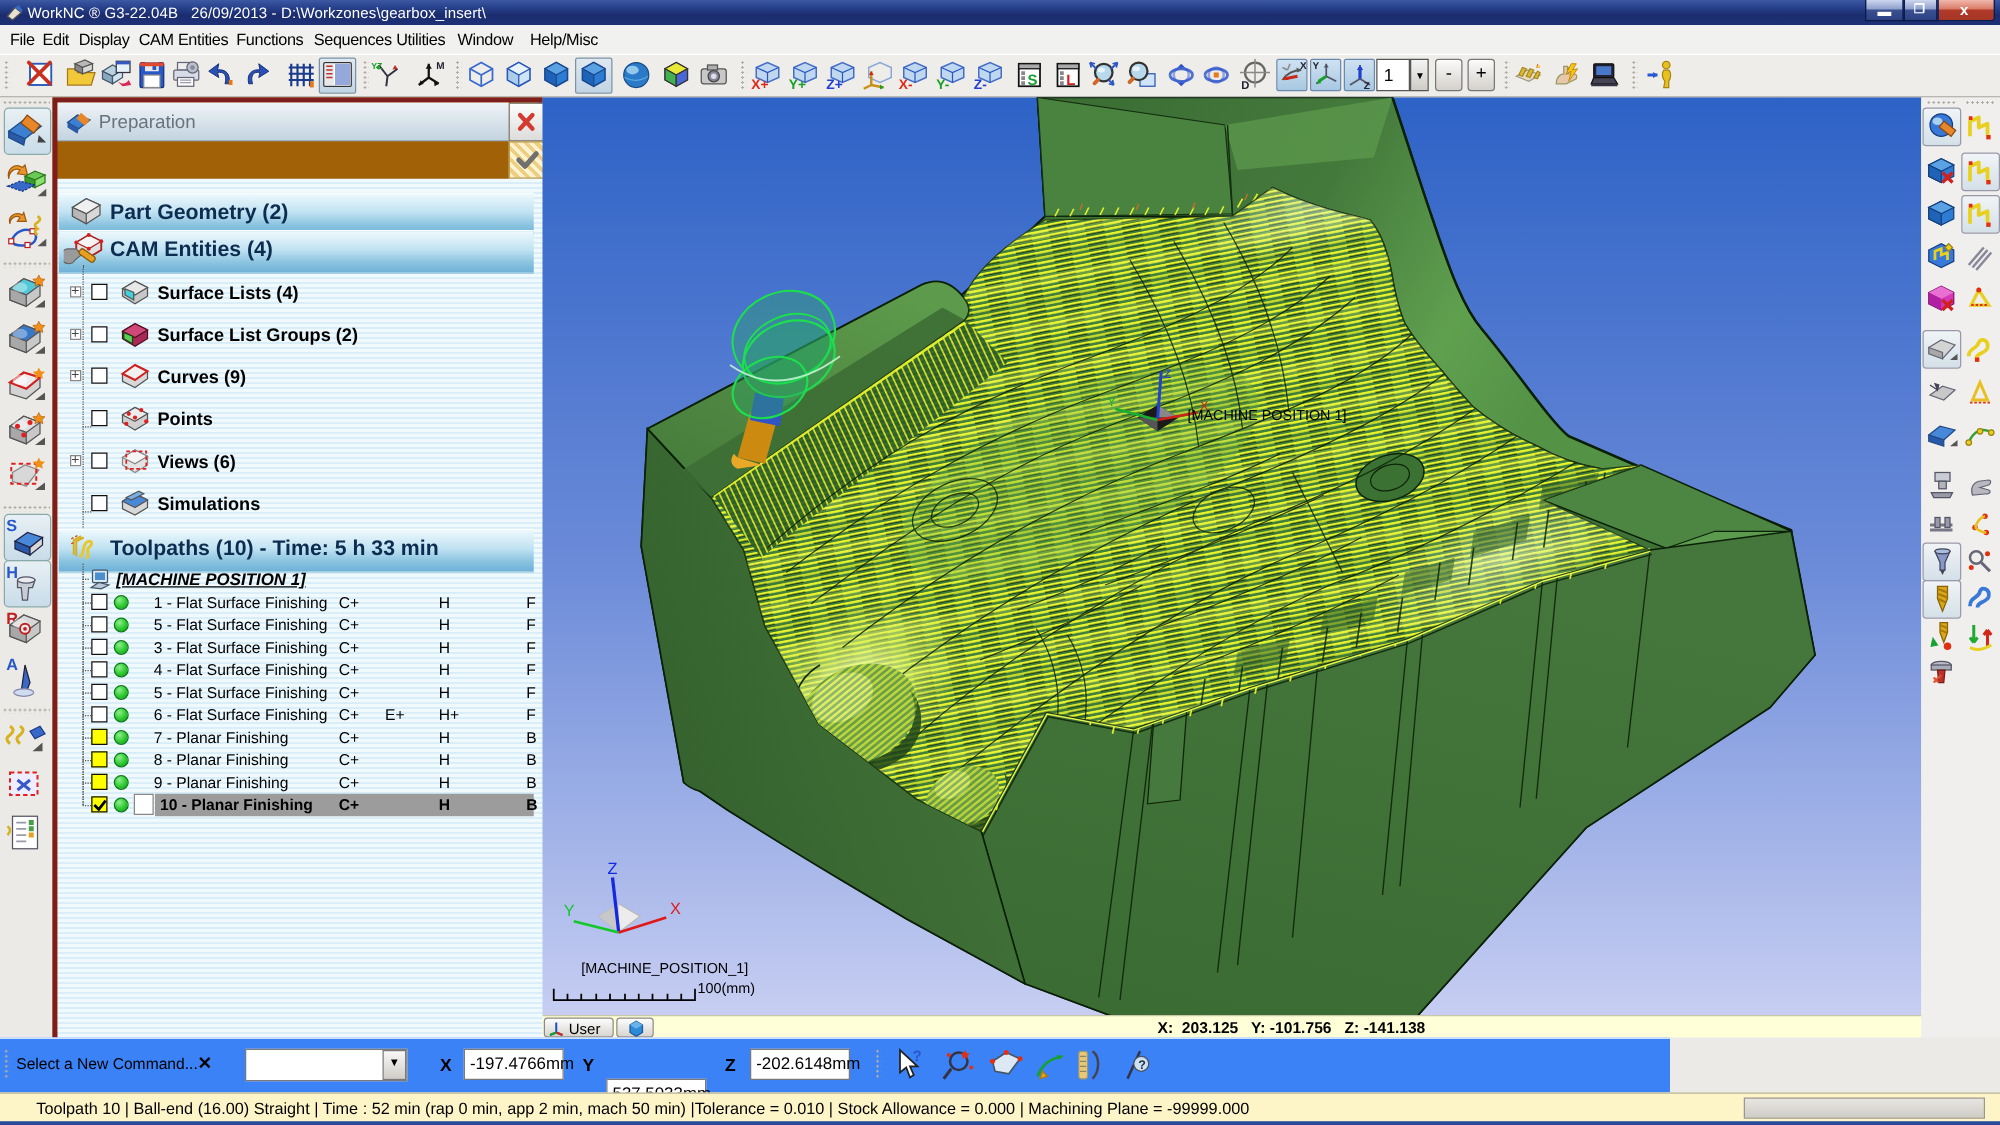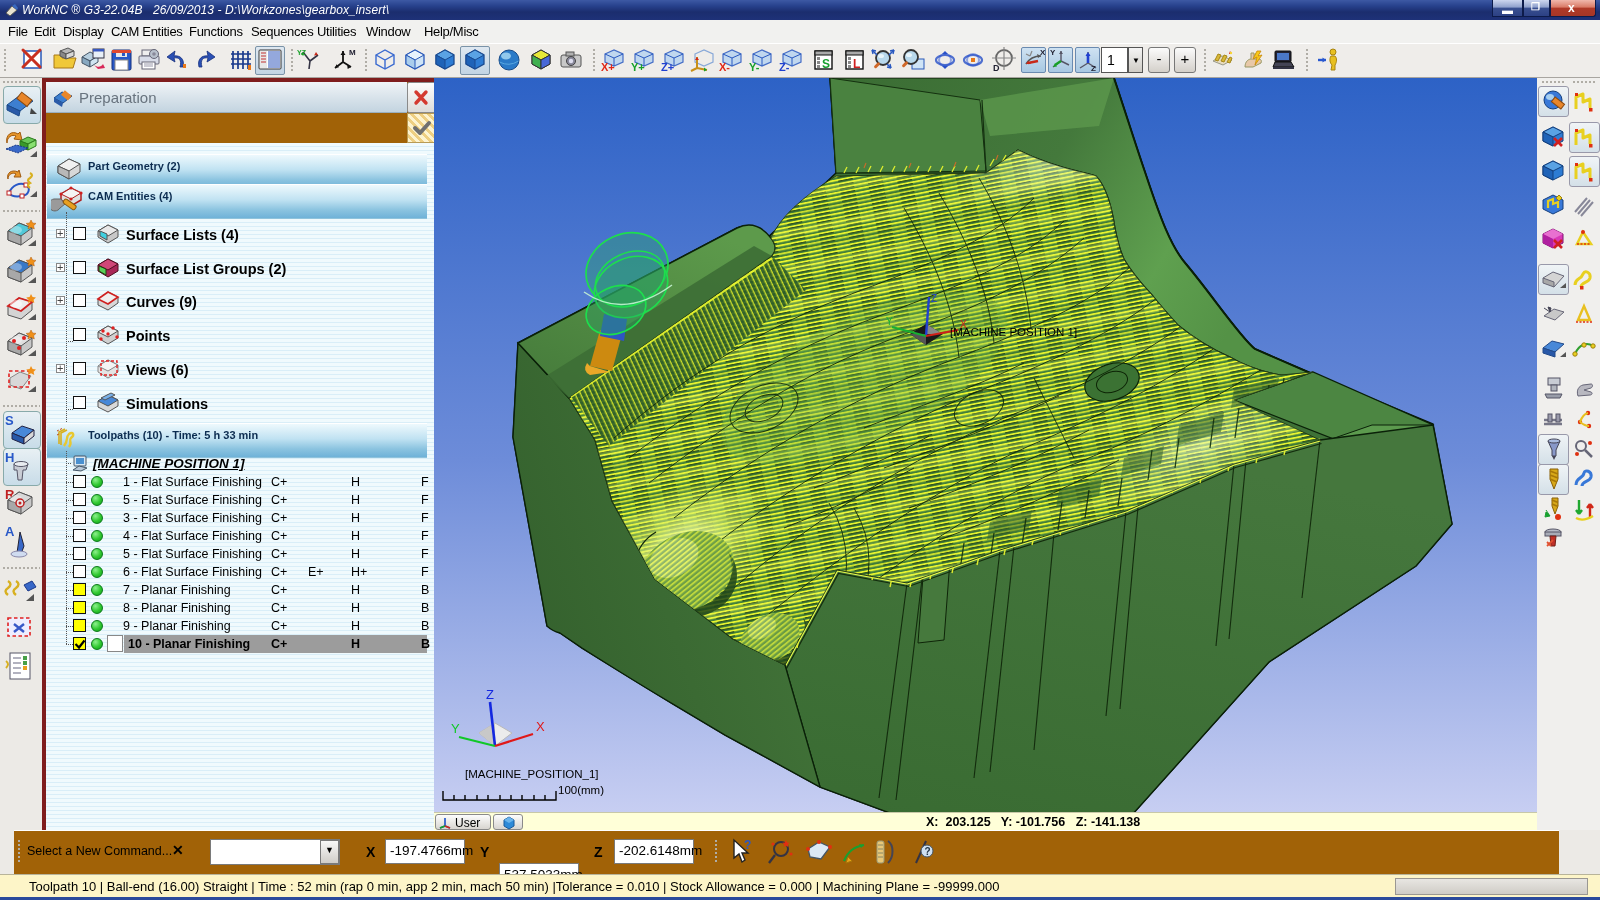--- a/index.html
+++ b/index.html
@@ -1,21 +1,21 @@
 <!DOCTYPE html>
 <html><head>
 <meta charset="utf-8">
 <style>
   * { margin:0; padding:0; box-sizing:border-box; }
   html,body { width:1600px; height:900px; overflow:hidden; font-family:"Liberation Sans",sans-serif; background:#eceae6; }
   .abs { position:absolute; }
   #titlebar { left:0; top:0; width:1600px; height:20px;
     background:linear-gradient(180deg,#3d59a4 0%,#27418c 30%,#1b2d6e 60%,#1e3178 100%);
     color:#fff; font-size:12px; }
-  #titlebar .tt { position:absolute; left:22px; top:3px; letter-spacing:0.1px;font-style:italic; }
+  #titlebar .tt { position:absolute; left:22px; top:3px; letter-spacing:0.1px; }
   .winbtn { position:absolute; top:0; height:17px; border:1px solid #0d1b4a; border-top:none;
     background:linear-gradient(180deg,#cdd6ef 0%,#8fa0cc 45%,#3a5091 50%,#2c4184 100%); }
   .winbtn.close { background:linear-gradient(180deg,#f0b8ac 0%,#d97a66 45%,#b03a28 50%,#a63626 100%); border-bottom-right-radius:3px;}
   .winbtn span { position:absolute; color:#fff; font-weight:bold; }
   #menubar { left:0; top:20px; width:1600px; height:24px; background:#f1f1ef; border-bottom:1px solid #fff; font-size:13px; letter-spacing:-0.3px; color:#000; }
   #menubar span { position:absolute; top:4px; }
   #toolbar { left:0; top:44px; width:1600px; height:34px; background:#efedea; border-bottom:1px solid #a8a5a0; }
   .tbsep { position:absolute; top:48px; width:5px; height:24px;
      background-image:radial-gradient(circle, #b0ada6 34%, transparent 35%); background-size:4px 4px; }
   .pressed { border:1px solid #7a93a8; background:linear-gradient(180deg,#dfe8f0,#c2d4e4); border-radius:2px; }
@@ -29,39 +29,39 @@
   #prephdr .t { position:absolute; left:33px; top:7px; font-size:15px; color:#68737e; }
   #xbtn { left:361px; top:0; width:29px; height:31px; background:linear-gradient(180deg,#fdfdfd,#dcdcda); border:1px solid #8a8a8a; border-radius:2px; }
   #camtab { left:0; top:31px; width:361px; height:30px; background:linear-gradient(180deg,#d3e1ee 0%,#b3c9dd 50%,#9cb8d2 100%); border-bottom:1px solid #7793ab; }
   #camtab .t { position:absolute; left:31px; top:6px; font-size:15px; font-weight:bold; text-decoration:underline; color:#000; }
   #chkbtn { left:361px; top:31px; width:29px; height:30px;
      background:#f3dc9a; background-image:repeating-linear-gradient(45deg,#fdf3cf 0 3px,#eecf82 3px 6px); border:1px solid #b89b55; }
   #tree { left:0; top:61px; width:390px; height:689px;
      background:repeating-linear-gradient(180deg,#f0fafd 0px,#f0fafd 3px,#d9eef8 3px,#d9eef8 4px); }
   .bluehdr { position:absolute; left:1px; width:380px; height:35px;
      background:linear-gradient(180deg,#eef9fd 0%,#c0e2f2 45%,#8cc4e0 75%,#6fb2d8 100%);
-     border-top:1px solid #fff; border-bottom:1px solid #8fc3dc; font-size:11px; font-weight:bold; color:#0c2c50; }
+     border-top:1px solid #fff; border-bottom:1px solid #8fc3dc; font-size:17px; font-weight:bold; color:#0c2c50; }
   .bluehdr .t { position:absolute; left:41px; top:5px; }
   .ti { position:absolute; font-size:14.5px; font-weight:bold; color:#000; }
   .plus { position:absolute; width:9px; height:9px; border:1px solid #888; background:#fff; }
   .plus:before { content:"+"; position:absolute; left:0px; top:-3px; font-size:11px; color:#444; font-weight:normal;}
   .cb { position:absolute; width:13px; height:13px; border:1.5px solid #111; background:#fff; }
   .cb.y { background:#ffff00; }
   .dot { position:absolute; width:12px; height:12px; border-radius:50%;
      background:radial-gradient(circle at 35% 30%, #8cf08c 0%, #2fc82f 55%, #0f9a1f 100%); border:1px solid #0a7a18;}
   .tprow { position:absolute; font-size:12.5px; color:#000; }
   .treeline { position:absolute; border-left:1px dotted #555; width:0; }
   .hline { position:absolute; border-top:1px dotted #555; height:0; }
   
   #viewport { left:434px; top:78px; width:1103px; height:734px; background:linear-gradient(180deg,#2d62c6 0%,#6d8cd9 52%,#c7cef2 100%); }
   
   #rightbar { left:1537px; top:78px; width:63px; height:752px; background:#f0efed; }
   
   #coordstrip { left:434px; top:812px; width:1103px; height:18px; background:#ffffd8; border-top:1px solid #c8c8a8; font-size:12.5px; font-weight:bold; }
-  #cmdbar { left:14px; top:830px; width:1545px; height:44px; background:#a16207; border-top:1px solid #fff; font-size:13.5px; }
+  #cmdbar { left:0; top:830px; width:1336px; height:44px; background:#3b82f6; border-top:1px solid #fff; font-size:13.5px; }
   #statusbar { left:0; top:874px; width:1600px; height:23px; background:#fdf5c8; border-top:1px solid #b8b49a; font-size:13px; }
   #statusbar .t { position:absolute; left:8px; top:4px;margin-left:21px; }
   #bottomedge { left:0; top:897px; width:1600px; height:3px; background:#2a4a9c; }
   .ibox { position:absolute; top:838px; height:25px; background:#fff; border:1px solid #7a7a7a; font-size:13.5px; padding:3px 4px; }
   .ilab { position:absolute; top:843px; font-weight:bold; font-size:14px; }
   .btnish { position:absolute; background:linear-gradient(180deg,#fdfdfd,#d8d5d0); border:1px solid #8a8a8a; border-radius:3px; }
 </style>
 </head>
 <body>
 <div class="abs" id="titlebar">

